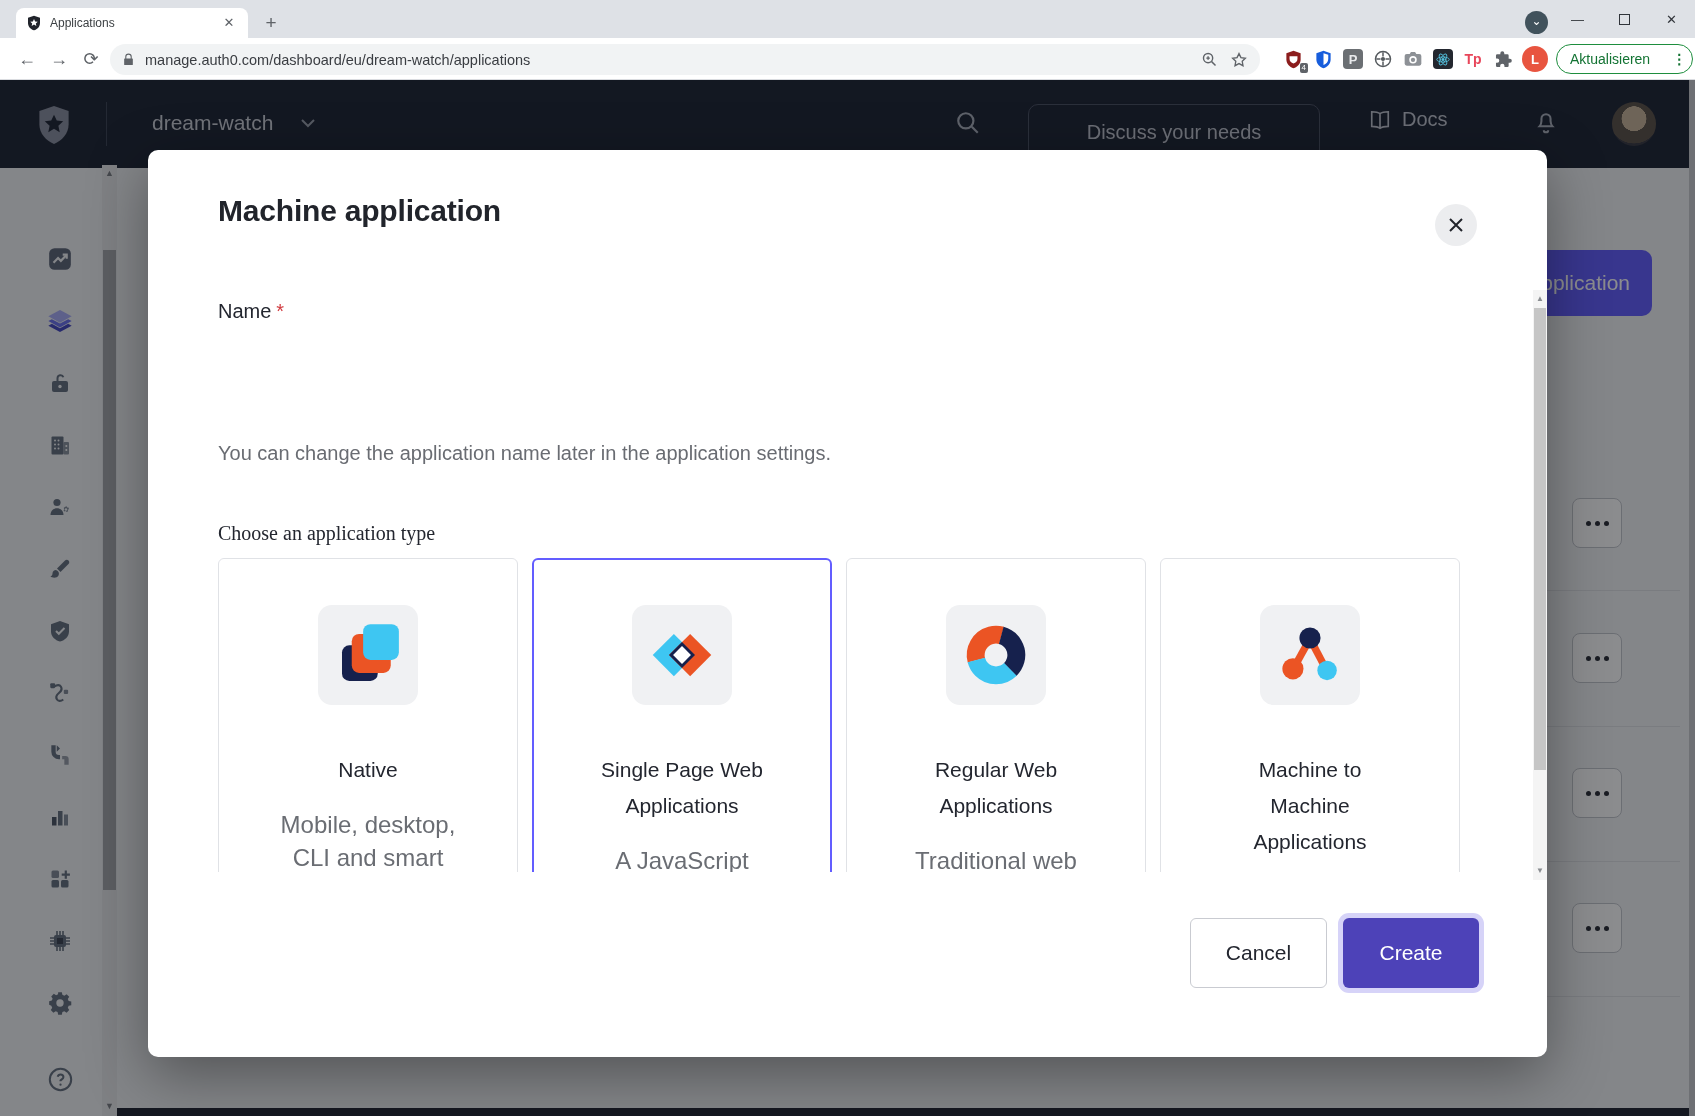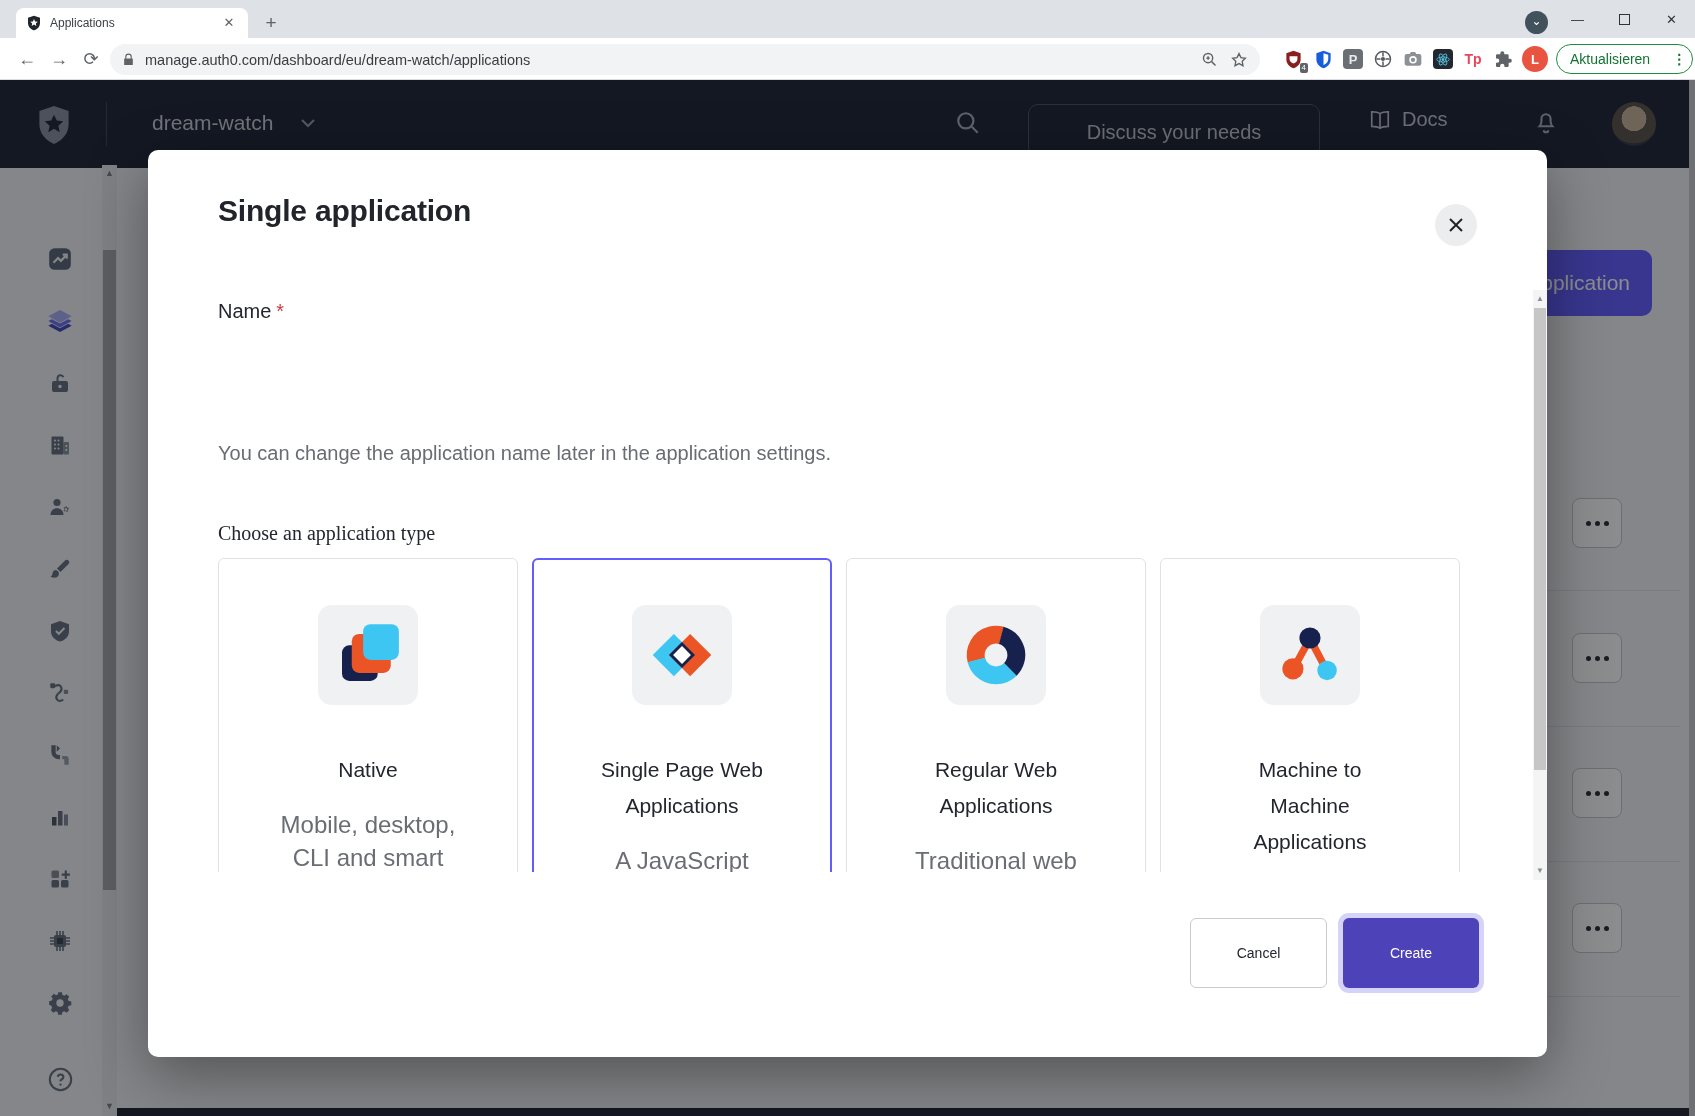--- a/index.html
+++ b/index.html
@@ -74,21 +74,21 @@
   .cards-clip { position:absolute; left:70px; top:408px; width:1243px; height:314px; overflow:hidden; display:flex; gap:14px; }
   .card { flex:0 0 300px; height:440px; background:#fff; border:1px solid #e0e2e6; border-radius:6px; text-align:center; }
   .card.selected { border:2px solid var(--accent,#635dff); }
   .card-iconsq { width:100px; height:100px; border-radius:14px; background:#f0f1f3; margin:46px auto 0; display:flex; align-items:center; justify-content:center; }
   .card.selected .card-iconsq { margin-top:45px; }
   .card-title { margin-top:47px; font-size:21px; color:#23262f; line-height:36px; white-space:pre-line; }
   .card-desc { margin-top:20px; font-size:24px; color:#6a6d73; line-height:33px; white-space:pre-line; }
   .modal-scrollbar { position:absolute; left:1385px; top:140px; width:14px; height:590px; background:#f4f4f4; }
   .modal-thumb { position:absolute; left:1px; top:18px; width:12px; height:462px; background:#c6c6c6; }
   .msb-arrow { position:absolute; left:0; width:14px; text-align:center; font-size:8px; color:#8a8d91; }
-  .btn { position:absolute; top:768px; height:70px; border-radius:6px; font-size:14px; display:flex; align-items:center; justify-content:center; font-family:"Liberation Sans",sans-serif; }
+  .btn { position:absolute; top:768px; height:70px; border-radius:6px; font-size:21px; display:flex; align-items:center; justify-content:center; font-family:"Liberation Sans",sans-serif; }
   .btn-cancel { left:1042px; width:137px; background:#fff; border:1px solid #c9cbd1; color:#23262f; }
   .btn-create { left:1195px; width:136px; background:var(--create-btn,#4d42b8); color:#fff; font-weight:400;
                 box-shadow:0 0 0 5px #d6d3f8; border:none; }
   svg { display:block; }
 </style>
 </head>
 <body>
 
 <div class="screen">
 
@@ -360,21 +360,21 @@
         <i></i>
         <i></i>
       </div>
     <div class="bottom-strip"></div>
     <div class="page-scrollbar"></div>
   </div>
 
   <div class="overlay"></div>
 
   <div class="modal">
-    <div class="modal-title">Single application</div>
+    <div class="modal-title">Machine application</div>
     <div class="modal-close">
       <svg width="18" height="18" viewBox="0 0 18 18" stroke="#21242b" stroke-width="2">
           <path d="M3 3l12 12M15 3L3 15"></path>
         </svg>
     </div>
 
     <div class="field-label"><span>Name</span><span class="req">*</span></div>
     <div class="helper">You can change the application name later in the application settings.</div>
 
     <div class="type-heading">Choose an application type</div>

